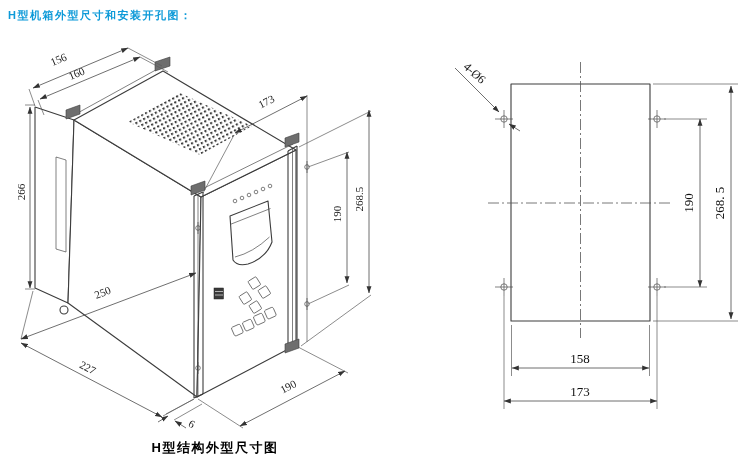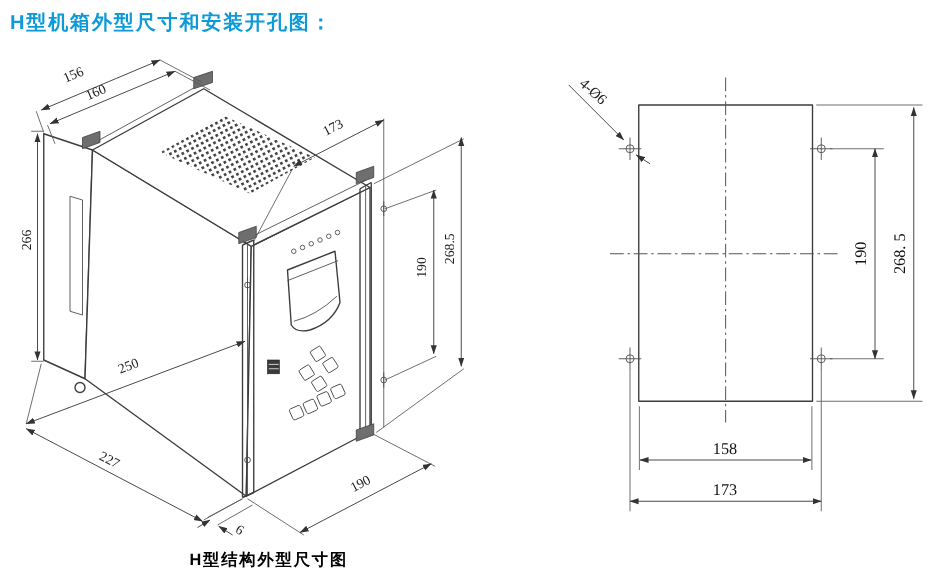--- a/index.html
+++ b/index.html
@@ -1,18 +1,18 @@
 <!DOCTYPE html>
 <html><head>
 <meta charset="utf-8">
 <style>
   html,body{margin:0;padding:0;background:#ffffff;}
   #canvas{position:relative;width:750px;height:466px;background:#fff;overflow:hidden;
           font-family:"Liberation Sans",sans-serif;}
-  #title{position:absolute;left:8px;top:8px;font-size:16px;font-weight:bold;
+  #title{position:absolute;left:8px;top:8px;font-size:11px;font-weight:bold;
          letter-spacing:1.5px;color:#0d9ad8;white-space:nowrap;}
   .caption{position:absolute;top:439px;font-size:13px;font-weight:bold;color:#000;
            letter-spacing:1.5px;text-align:center;white-space:nowrap;}
   #cap-left{left:100px;width:230px;}
   #cap-right{left:480px;width:222px;}
   svg{position:absolute;left:0;top:0;}
   .main{stroke:#3c3c3c;stroke-width:1.1;fill:none;stroke-linejoin:round;}
   .mainf{stroke:#3c3c3c;stroke-width:1.1;fill:#ffffff;stroke-linejoin:round;}
   .thin{stroke:#4a4a4a;stroke-width:.7;fill:none;}
   .dim{stroke:#4a4a4a;stroke-width:.8;fill:none;}

